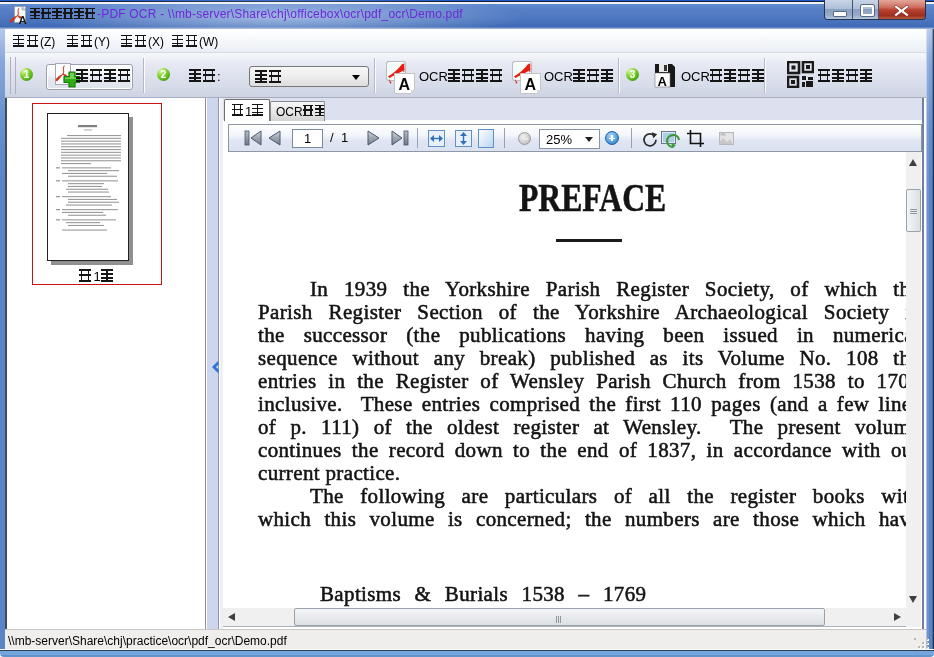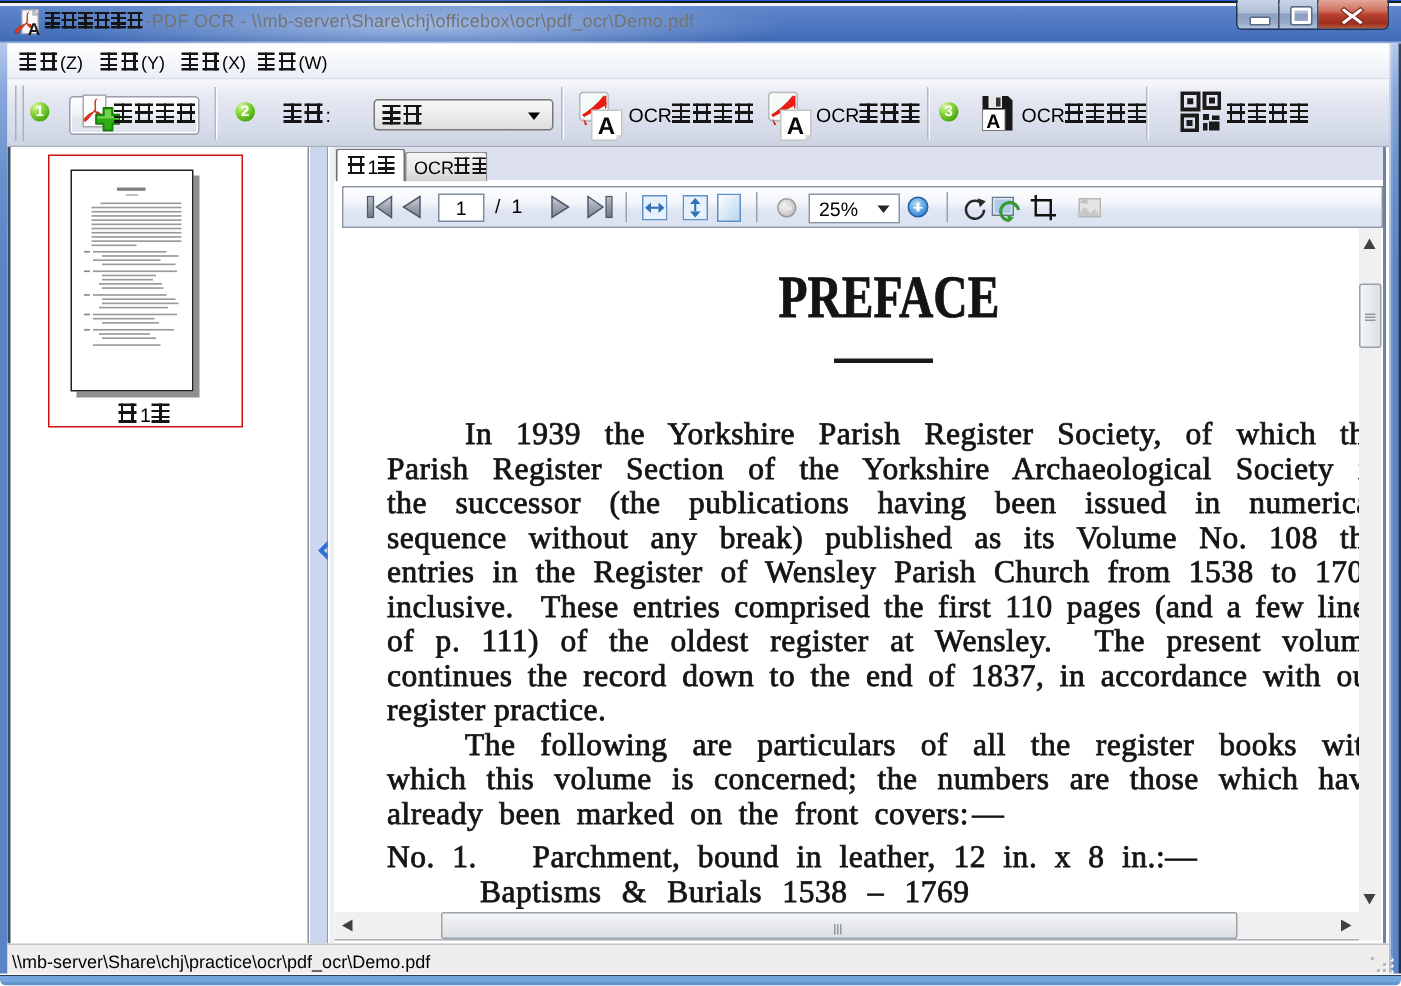--- a/index.html
+++ b/index.html
@@ -5,21 +5,21 @@
 html,body{margin:0;padding:0;}
 body{width:934px;height:657px;position:relative;font-family:"Liberation Sans",sans-serif;overflow:hidden;background:#fff;}
 .abs{position:absolute;}
 #titlebar{left:0;top:0;width:934px;height:29px;
  background:
  radial-gradient(ellipse 340px 30px at 280px 17px, rgba(215,228,248,0.60), rgba(215,228,248,0) 72%),
  linear-gradient(180deg,#2059d2 0 1px,#181c26 1px 2px,#eef3fb 2px 4px,#6089cc 4px 5px,#577fc5 10px,#4d77c0 18px,#446fb9 24px,#3f69b2 27px,#86a2d4 28px,#9db6e2 29px);}
 #brdL{left:0;top:29px;width:5px;height:621px;background:linear-gradient(180deg,#b5c9ec 0,#89a8dc 30px,#6890cc 90px,#5a84c6 150px,#5a84c6 100%);}
 #brdR{left:926px;top:29px;width:8px;height:621px;background:linear-gradient(90deg,rgba(255,255,255,0.5) 0 1px,rgba(255,255,255,0.12) 1px 3px,rgba(0,0,0,0) 3px 6px,rgba(30,50,80,0.35) 6px 7px,rgba(10,24,44,0.75) 7px 8px),linear-gradient(180deg,#b5c9ec 0,#89a8dc 30px,#6890cc 90px,#5a84c6 150px,#5a84c6 100%);}
 #brdB{left:0;top:649px;width:934px;height:8px;background:linear-gradient(180deg,#f8fafc 0 1px,#2e4058 1px 2px,#74a5dc 2px 6px,#6095cc 6px 8px);border-radius:0 0 4px 4px;}
-#title{left:30px;top:8px;font-size:12px;color:#737373;letter-spacing:0.2px;}
+#title{left:30px;top:8px;font-size:12px;color:#6d28d9;letter-spacing:0.2px;}
 #wbtns{left:824px;top:0;width:102px;height:20px;border:1px solid #243450;border-top:none;border-radius:0 0 4px 4px;overflow:hidden;display:flex;box-sizing:border-box;}
 .wb{height:100%;position:relative;}
 #wbmin,#wbmax{background:linear-gradient(180deg,#c9d5e8 0,#aebfd8 45%,#8ba0c0 50%,#96abc9 80%,#b4c6dc 100%);}
 #wbmin{width:28px;}#wbmax{width:26px;border-left:1px solid #44536e;border-right:1px solid #44536e;}
 #wbclose{width:46px;background:linear-gradient(180deg,#e2a89a 0,#cf7060 38%,#b84030 52%,#9c2f1e 82%,#bb5a40 100%);}
 #menubar{left:5px;top:29px;width:921px;height:24px;background:linear-gradient(180deg,#ffffff 0 2px,#f8fafc 8px,#eff2f7 18px,#e9edf4 24px);border-bottom:1px solid #d8dce6;box-sizing:border-box;}
 .mitem{position:absolute;top:6px;font-size:12px;color:#000;}
 #toolbar{left:5px;top:53px;width:921px;height:45px;background:linear-gradient(180deg,#f4f6fa 0 2px,#e7eaf3 10px,#dee2ee 22px,#d6dbe9 34px,#cdd3e3 44px);border-bottom:1px solid #a8aec0;box-sizing:border-box;}
 .tsep{position:absolute;top:5px;width:1px;height:35px;background:#b4b8c8;box-shadow:1px 0 0 #fbfcfe;}
 #grip{position:absolute;left:5px;top:4px;width:4px;height:37px;border-left:1px solid #aab0c0;border-right:1px solid #aab0c0;}
@@ -319,25 +319,23 @@
  <div id="preface">PREFACE</div>
  <div id="divider"></div>
  <div class="bl jl" style="top:126px;padding-left:52px;width:610px">In 1939 the Yorkshire Parish Register Society, of which the</div>
  <div class="bl jl" style="top:149px">Parish Register Section of the Yorkshire Archaeological Society is</div>
  <div class="bl jl" style="top:172px">the successor (the publications having been issued in numerical</div>
  <div class="bl jl" style="top:195px">sequence without any break) published as its Volume No. 108 the</div>
  <div class="bl jl" style="top:218px">entries in the Register of Wensley Parish Church from 1538 to 1700</div>
  <div class="bl jl" style="top:241px">inclusive.&nbsp; These entries comprised the first 110 pages (and a few lines</div>
  <div class="bl jl" style="top:264px">of p. 111) of the oldest register at Wensley.&nbsp; The present volume</div>
  <div class="bl jl" style="top:287px">continues the record down to the end of 1837, in accordance with our</div>
- <div class="bl" style="top:310px">register practice.</div>
+ <div class="bl" style="top:310px">current practice.</div>
  <div class="bl jl" style="top:333px;padding-left:52px;width:610px">The following are particulars of all the register books with</div>
  <div class="bl jl" style="top:356px">which this volume is concerned; the numbers are those which have</div>
- <div class="bl" style="top:379px;word-spacing:5px">already been marked on the front covers: —</div>
- <div class="bl" style="top:408px;word-spacing:6px">No. 1.<span style="display:inline-block;width:37px"></span>Parchment, bound in leather, 12 in. x 8 in.:—</div>
  <div class="bl" style="top:431px;padding-left:62px;word-spacing:8px">Baptisms &amp; Burials 1538 – 1769</div>
 </div>
 
  </div>
  <div id="vscroll">
   <div style="position:absolute;left:3px;top:6px;width:9px;height:8px">
           <div style="width:0;height:0;border:4.5px solid transparent;border-bottom:7px solid #404040;margin-top:-3px"></div>
         </div>
   <div style="position:absolute;left:0px;top:37px;width:15px;height:43px;background:linear-gradient(90deg,#f4f5f6,#e8eaed 50%,#dcdfe3);border:1px solid #9aa2ac;border-radius:2px;box-sizing:border-box">
           <div style="position:absolute;left:3px;top:19px;width:7px;height:1px;background:#90989f;box-shadow:0 2px 0 #90989f,0 4px 0 #90989f"></div>

